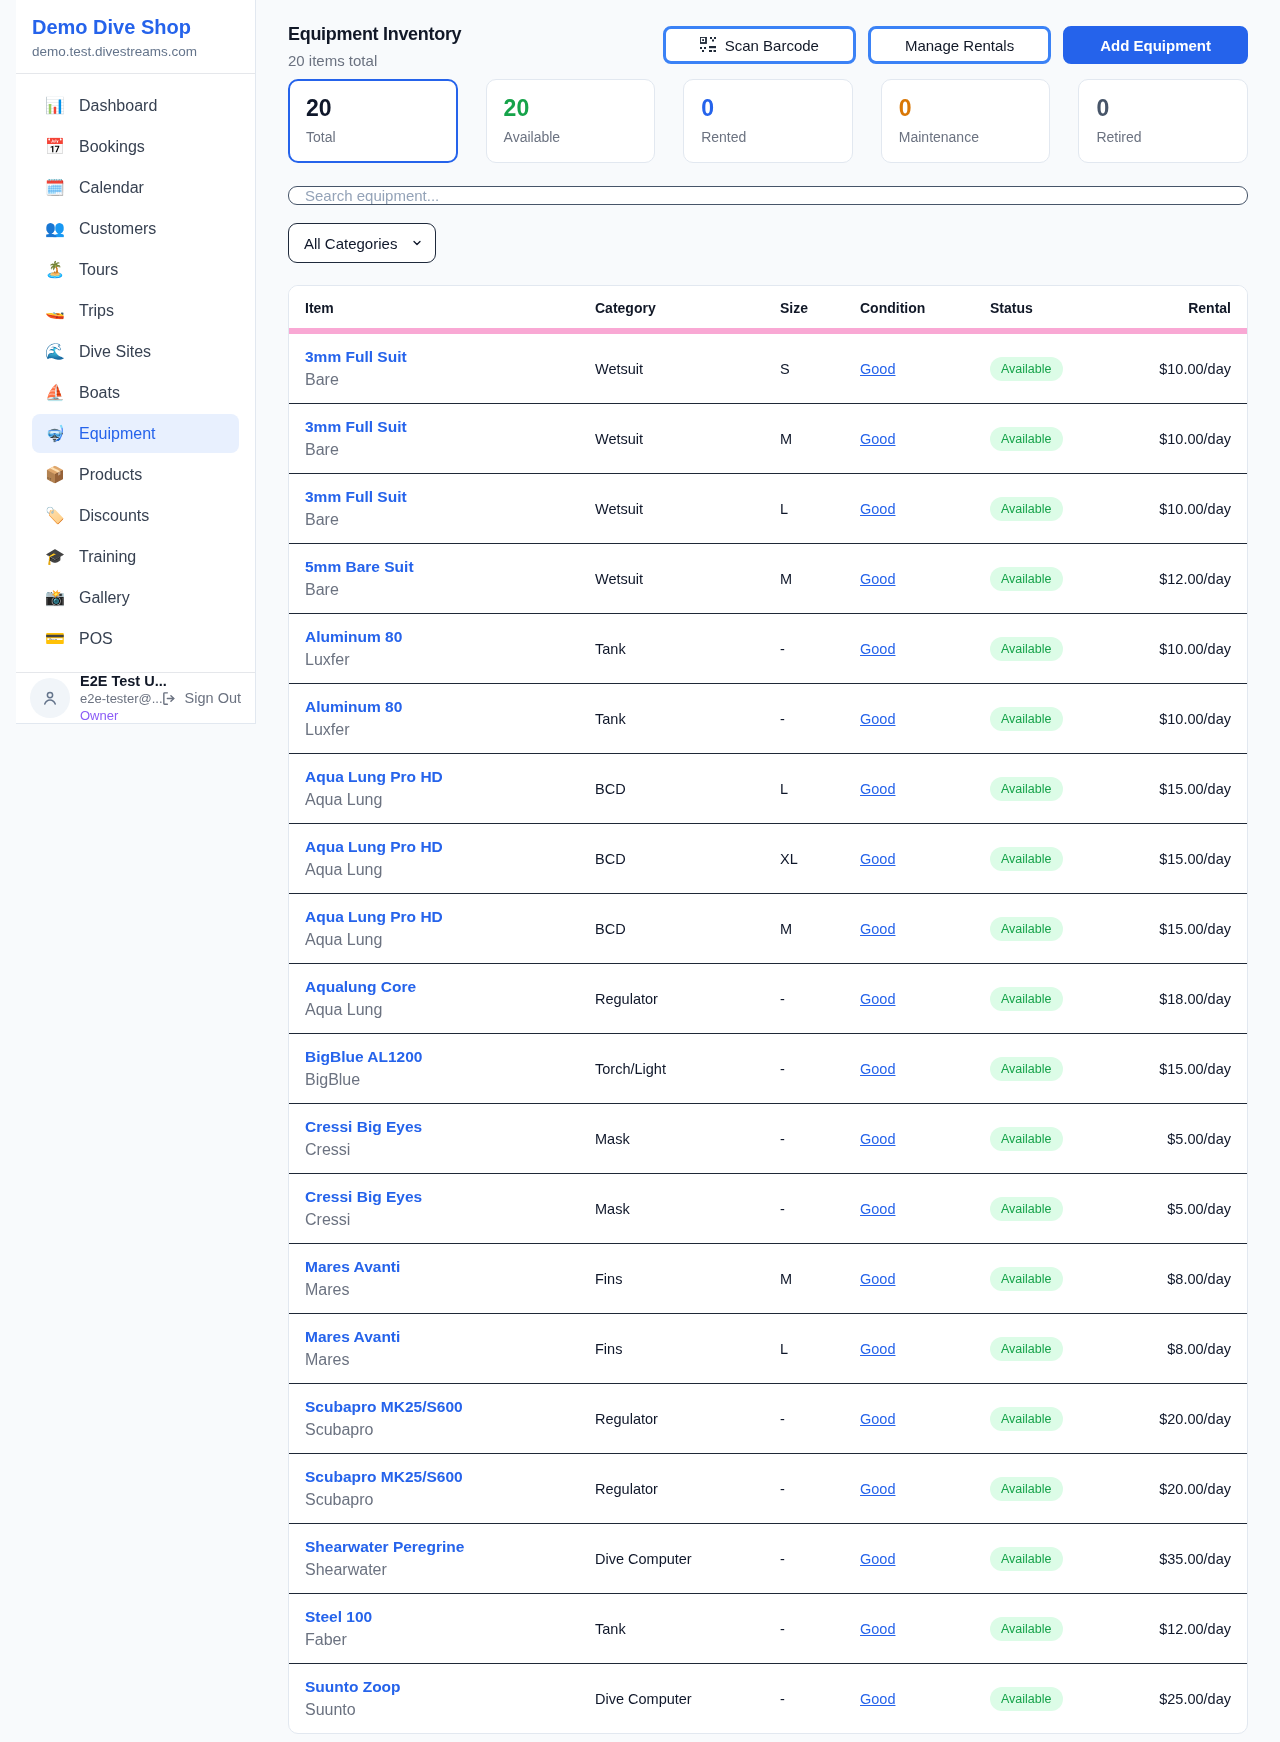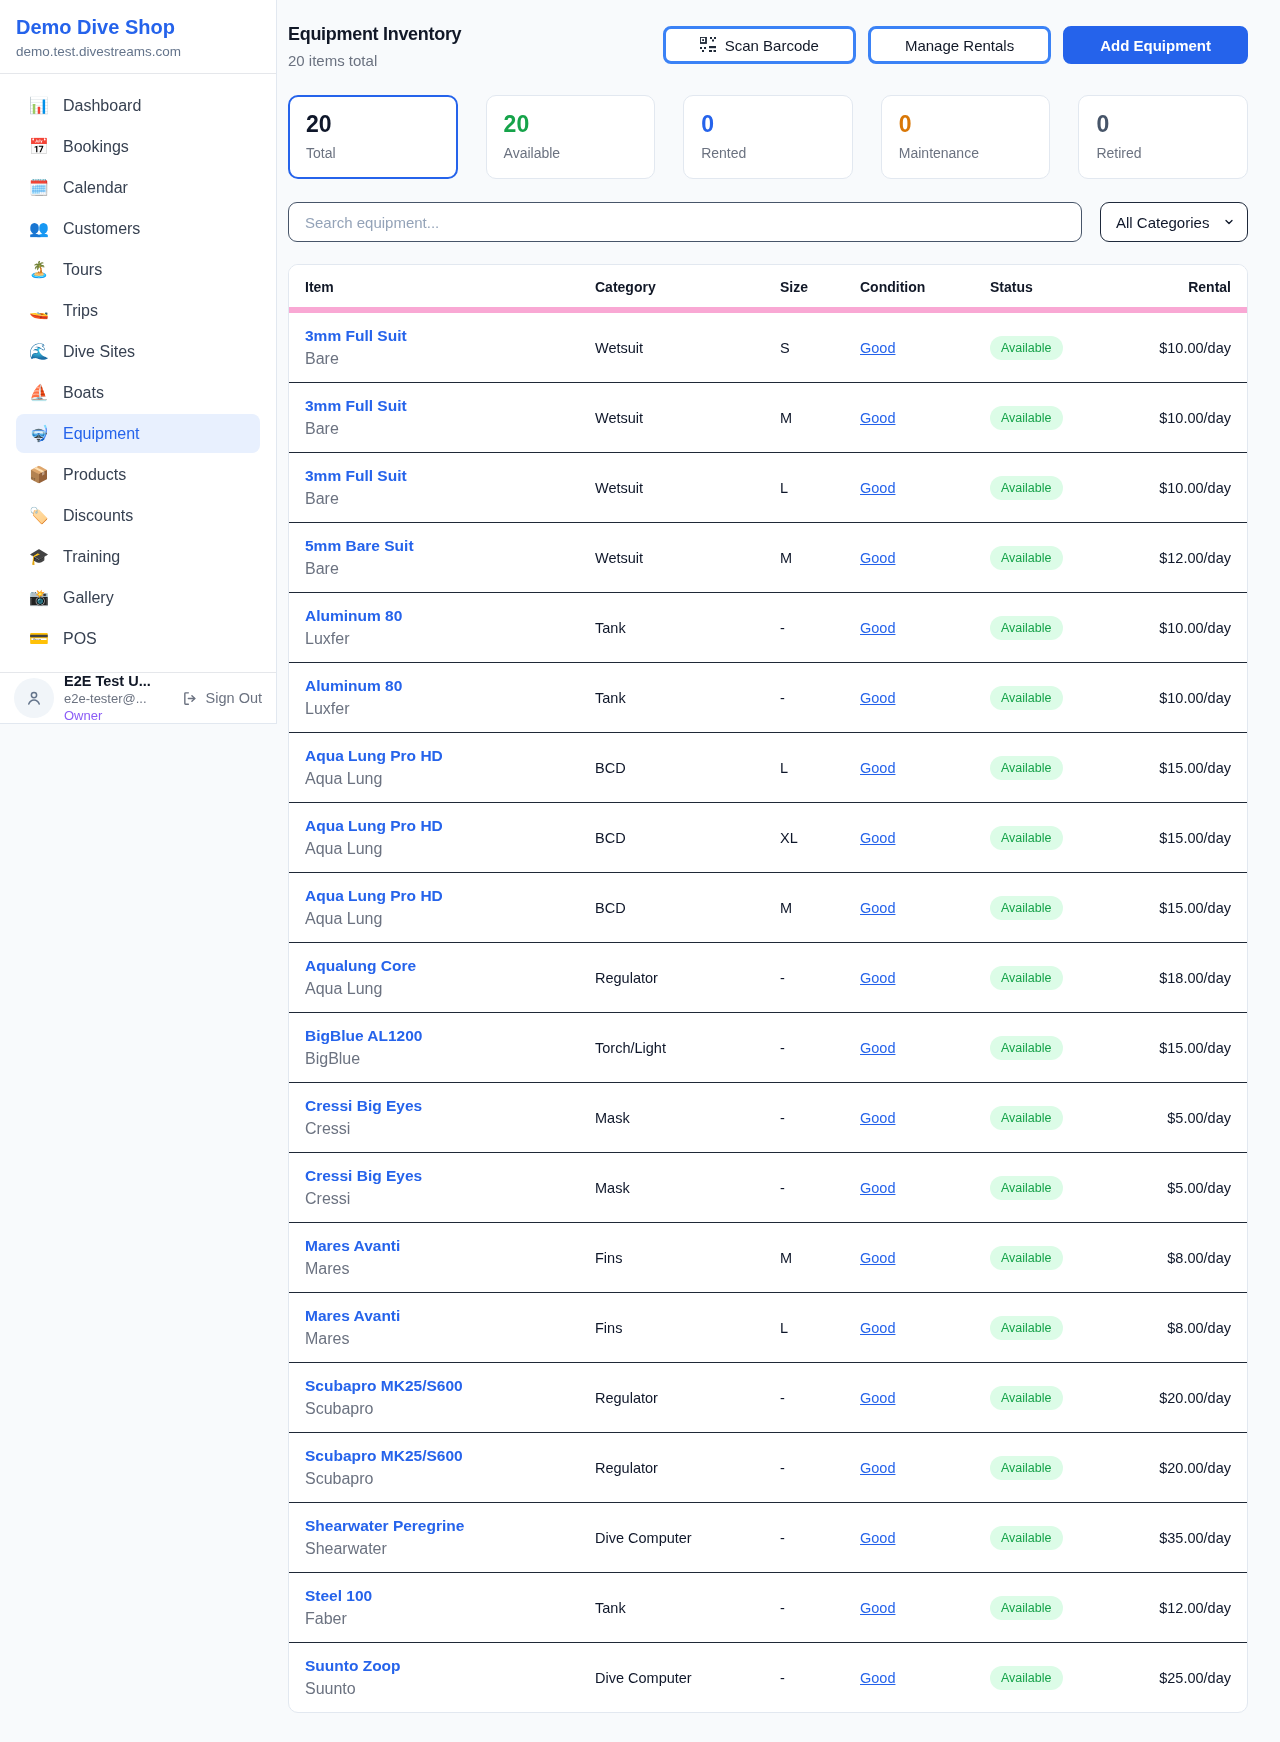--- a/index.html
+++ b/index.html
@@ -8,22 +8,22 @@
     height: 1742px;
     background: #f8fafc;
     font-family: "Liberation Sans", sans-serif;
     color: #0f172a;
     position: relative;
     overflow: hidden;
   }
 
   
   .sidebar {
-    position: absolute; top: 0; left: 0;
-    width: 277px;
+    position: absolute; top: 0; left: 16px;
+    width: 240px;
     background: #ffffff;
     border-right: 1px solid #e2e8f0;
     border-bottom: 1px solid #e2e8f0;
   }
   .brand { padding: 16px 16px 14px; }
   .brand-name { color: #2563eb; font-size: 20px; font-weight: bold; }
   .brand-domain { color: #64748b; font-size: 13.5px; margin-top: 5px; }
   .sidebar-divider { border-top: 1px solid #e5e7eb; }
   .nav { padding: 10px 8px 12px; }
   .nav-item {
@@ -61,30 +61,30 @@
   .page-subtitle { font-size: 15px; color: #6b7280; margin-top: 7px; }
   .header-actions { display: flex; gap: 12px; margin-top: 2px; }
   .btn {
     height: 38px; padding: 0 34px; border-radius: 8px;
     font-size: 15px; background: #fff; border: 3px solid #3b82f6;
     color: #111827; display: inline-flex; align-items: center; gap: 9px;
     cursor: pointer; font-family: inherit;
   }
   .btn-primary { background: #2563eb; border-color: #2563eb; color: #ffffff; font-weight: bold; }
 
-  .stats { display: flex; gap: 28px; margin-top: 26px; }
+  .stats { display: flex; gap: 28px; margin-top: 10px; }
   .stat-card {
     flex: 1; background: #fff; border: 1px solid #e2e8f0;
     border-radius: 10px; padding: 15px 17px 17px; cursor: pointer;
   }
   .stat-card.selected { border: 2px solid #2563eb; padding: 14px 16px 16px; }
   .stat-value { font-size: 23px; font-weight: bold; }
   .stat-label { font-size: 14px; color: #6b7280; margin-top: 7px; }
 
-  .filters { display: flex; gap: 18px; margin-top: 23px; }
+  .filters { display: flex; gap: 18px; margin-top: 23px; flex-direction: column; }
   .search-input {
     flex: 1; height: 40px; border: 1px solid #475569; border-radius: 9px;
     padding: 0 16px; font-size: 15px; background: #fff; color: #0f172a;
     font-family: inherit; outline: none;
   }
   .search-input::placeholder { color: #94a3b8; }
   .category-select {
     width: 148px; height: 40px; border: 1px solid #1e293b; border-radius: 9px;
     background: #fff; display: flex; align-items: center; justify-content: space-between;
     padding: 0 12px 0 15px; font-size: 15px; color: #0f172a; cursor: pointer;

